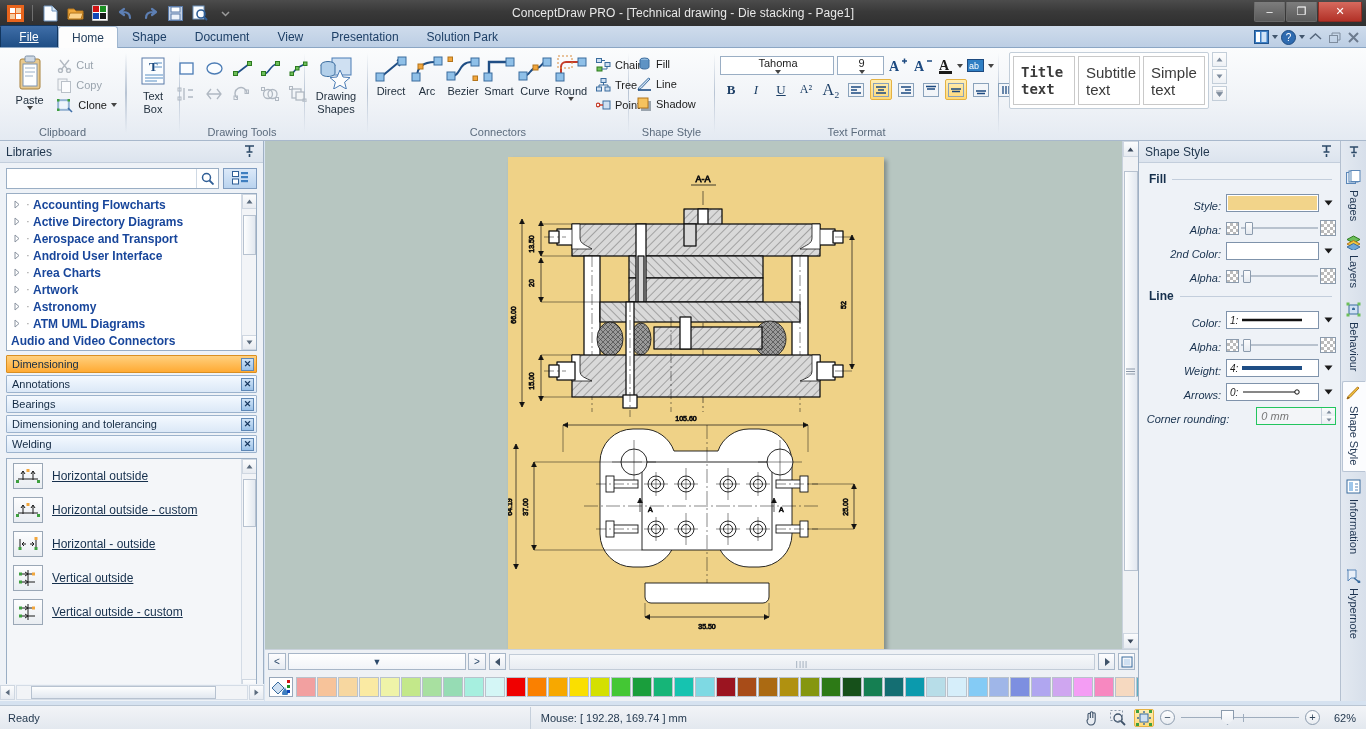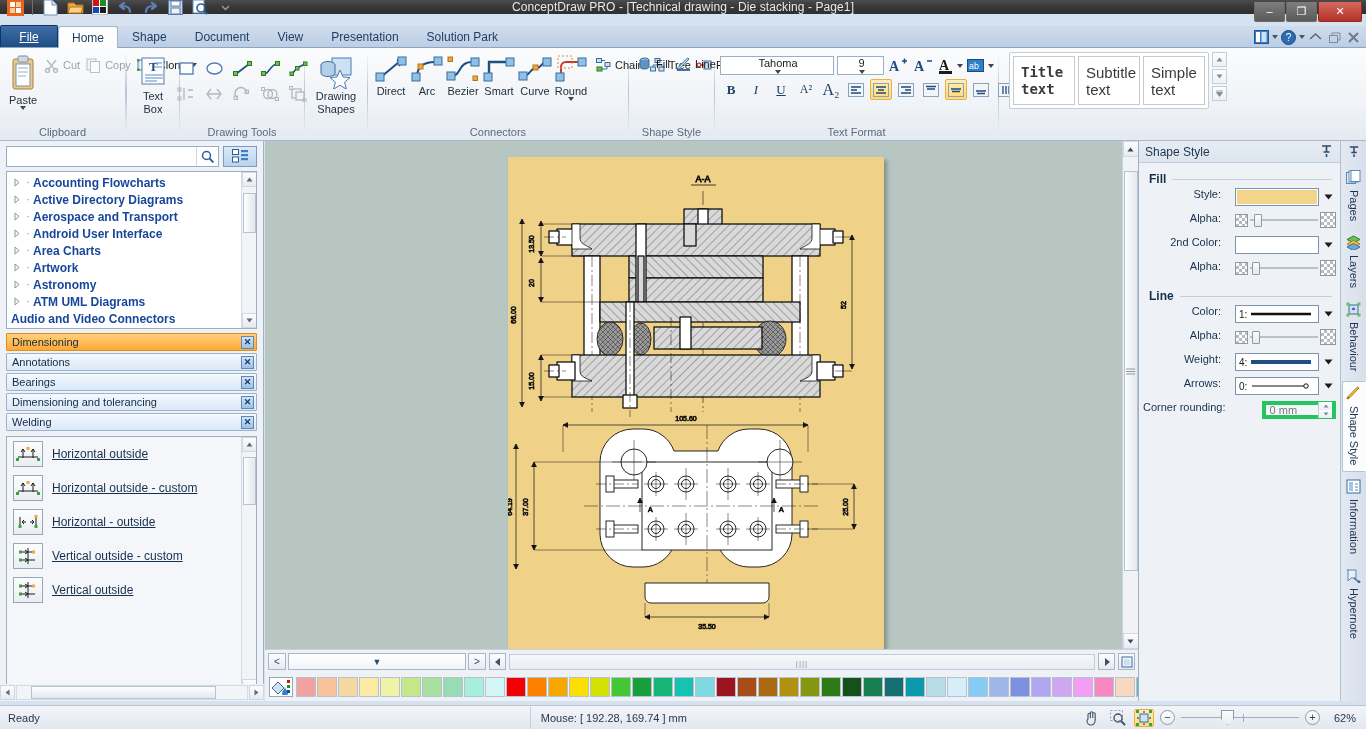--- a/index.html
+++ b/index.html
@@ -8,21 +8,21 @@
     width:1366px; height:729px; overflow:hidden;
     font-family:"Liberation Sans", sans-serif;
     font-size:11px; color:#1a1a1a;
     background:#d6e2f0;
     -webkit-font-smoothing:antialiased;
   }
   .app { position:relative; width:1366px; height:729px; }
 
   
   .titlebar {
-    position:absolute; left:0; top:0; width:1366px; height:14px;
+    position:absolute; left:0; top:0; width:1366px; height:26px;
     background:linear-gradient(180deg,#4c4c4c 0%,#393939 45%,#2f2f2f 100%);
     display:flex; align-items:center;
   }
   .qat { display:flex; align-items:center; gap:3px; padding-left:4px; }
   .qbtn { width:22px; height:22px; display:flex; align-items:center; justify-content:center; cursor:pointer; }
   .qbtn svg { display:block; }
   .qsep { width:1px; height:16px; background:#6f6f6f; margin:0 3px; }
   .title-text {
     position:absolute; left:0; right:0; text-align:center;
     color:#e8e8e8; font-size:12px; letter-spacing:.1px; pointer-events:none;
@@ -80,21 +80,21 @@
 
   .bigbtn {
     width:54px; display:flex; flex-direction:column; align-items:center;
     padding-top:2px; cursor:pointer; border:1px solid transparent; border-radius:3px;
   }
   .bigbtn .lbl { font-size:11px; color:#23313f; text-align:center; line-height:12px; margin-top:1px; }
   .bigbtn.sel { background:linear-gradient(180deg,#ffe9a8,#ffd062); border-color:#e0ad3c; }
   .smallrow { display:flex; align-items:center; gap:4px; height:20px; padding:0 3px; cursor:pointer; border-radius:2px; }
   .smallrow .lbl { font-size:11px; }
   .smallrow.dim .lbl { color:#9aa4ae; }
-  .colbtns { display:flex; flex-direction:row; justify-content:flex-start;text-align:right; }
+  .colbtns { display:flex; flex-direction:column; justify-content:flex-start;text-align:right; }
   .tri { width:0;height:0;border-left:3.5px solid transparent;border-right:3.5px solid transparent;border-top:4px solid #444; }
 
   .toolgrid { display:flex; flex-direction:column; gap:2px; }
   .toolrow { display:flex; gap:3px; }
   .tool { width:25px;height:23px; display:flex;align-items:center;justify-content:center; border:1px solid transparent;border-radius:2px; cursor:pointer; }
 
   .conn { width:47px; display:flex; flex-direction:column; align-items:center; cursor:pointer; padding-top:2px; }
   .conn .lbl { font-size:11px; color:#23313f; margin-top:1px; }
 
   
@@ -230,40 +230,40 @@
 
   
   .rightpanel {
     position:absolute; left:1138px; top:141px; width:202px; height:560px;
     background:#eef2f7; border-left:1px solid #9fb0c4;
   }
   .rp-body { padding:4px 0 0 0; }
   .section-h { display:flex; align-items:center; gap:6px; padding:5px 8px 2px 10px; }
   .section-h .st { font-size:12px; font-weight:bold; color:#16304d; }
   .section-h .ln { flex:1; height:1px; background:#c3cedc; }
-  .frow { display:flex; align-items:flex-start; height:24px; padding:0 4px 0 8px; gap:14px; }
+  .frow { display:flex; align-items:flex-end; height:24px; padding:0 4px 0 8px; gap:5px;font-style:italic; }
   .flabel { font-size:11px; color:#16304d; text-align:right; width:74px; white-space:nowrap; }
   .fctl { flex:1; display:flex; align-items:center; gap:2px; }
   .colorcombo {
     flex:1; height:18px; border:1px solid #7f93ab; background:#fff;
     display:flex; align-items:center; padding:1px;
   }
   .colorcombo .swatchfill { flex:1; height:14px; }
   .cbarrow { width:15px; height:18px; display:flex; align-items:center; justify-content:center; cursor:pointer; }
   .alpha-chk { width:13px;height:13px; border:1px solid #8b9bad;
     background-image:linear-gradient(45deg,#bbb 25%,transparent 25%,transparent 75%,#bbb 75%),linear-gradient(45deg,#bbb 25%,#fff 25%,#fff 75%,#bbb 75%);
     background-size:6px 6px; background-position:0 0,3px 3px; }
   .slider { flex:1; height:13px; position:relative; display:flex; align-items:center; }
   .slider .trk { position:absolute; left:0; right:0; height:2px; background:#b8c2ce; }
   .slider .thb { position:absolute; left:2px; width:8px; height:13px; background:linear-gradient(180deg,#fcfcfd,#e4e9ef); border:1px solid #8b9bad; border-radius:1px; }
   .linecombo {
     flex:1; height:18px; border:1px solid #7f93ab; background:#fff;
     display:flex; align-items:center; padding:0 3px; font-size:10px; gap:4px;
   }
-  .spin { display:flex; align-items:center; height:18px; border:4px solid #22c55e; background:#f3f5f8; width:92px;margin-left:22px; }
+  .spin { display:flex; align-items:center; height:18px; border:1px solid #22c55e; background:#f3f5f8; width:92px;margin-left:22px; }
   .spin .sv { flex:1; font-size:11px; color:#777; padding-left:4px; }
   .spin .sbtns { display:flex; flex-direction:column; width:14px; }
   .spin .sbtns div { height:8px; border-left:1px solid #c2ccd8; background:linear-gradient(180deg,#fbfcfd,#e9edf2); display:flex;align-items:center;justify-content:center; cursor:pointer; }
 
   .rtabs {
     position:absolute; left:1340px; top:141px; width:26px; height:560px;
     background:linear-gradient(90deg,#e3e9f1,#d7dfea);
     border-left:1px solid #b4c0d0;
     display:flex; flex-direction:column; align-items:center; padding-top:2px;
   }
@@ -864,20 +864,28 @@
                 <path d="M1 1h7M4.5 6.5L1.5 2.5h6z" fill="#7d8b9c" stroke="#7d8b9c" stroke-width="0.8"></path>
               </svg>
             </div>
         </div>
       </div>
       <div class="gname"></div>
     </div>
   </div>
 
   <div class="leftpanel">
+    <div class="panel-head">
+      <span class="ttl">Libraries</span>
+      <span class="pin">
+        <svg width="13" height="13" viewBox="0 0 13 13">
+            <path d="M2 1h9M6.5 1v6M3.5 7h6M6.5 9v3" stroke="#2d4a68" stroke-width="1.6" fill="none"></path>
+          </svg>
+      </span>
+    </div>
     <div class="searchrow">
       <div class="searchbox">
         <input type="text" placeholder="" style="">
         <span class="sic">
           <svg width="13" height="13" viewBox="0 0 13 13">
               <circle cx="5.5" cy="5.5" r="4" fill="none" stroke="#2f5e96" stroke-width="1.5"></circle>
               <path d="M8.5 8.5l4 4" stroke="#2f5e96" stroke-width="1.8"></path>
             </svg>
         </span>
       </div>
@@ -1053,34 +1061,34 @@
         <span class="sico">
           <svg width="24" height="18" viewBox="0 0 24 18">
               <path d="M12 1v16" stroke="#1a1a1a"></path>
               <path d="M5 5h14M5 13h14" stroke="#1a1a1a"></path>
               <path d="M9 3l3 2-3 2M9 11l3 2-3 2" fill="none" stroke="#1a1a1a"></path>
               <rect x="3" y="3.5" width="3" height="3" fill="#3fa03f"></rect>
               <rect x="3" y="11.5" width="3" height="3" fill="#3fa03f"></rect>
               <rect x="16" y="3.5" width="3" height="3" fill="#f2a63c"></rect>
             </svg>
         </span>
-        <span class="slbl">Vertical outside - custom</span>
+        <span class="slbl">Vertical outside</span>
       </div>
       <div class="sitem">
         <span class="sico">
           <svg width="24" height="18" viewBox="0 0 24 18">
               <path d="M12 1v16" stroke="#1a1a1a"></path>
               <path d="M5 5h14M5 13h14" stroke="#1a1a1a"></path>
               <path d="M9 3l3 2-3 2M9 11l3 2-3 2" fill="none" stroke="#1a1a1a"></path>
               <rect x="3" y="3.5" width="3" height="3" fill="#3fa03f"></rect>
               <rect x="3" y="11.5" width="3" height="3" fill="#3fa03f"></rect>
               <rect x="16" y="3.5" width="3" height="3" fill="#f2a63c"></rect>
             </svg>
         </span>
-        <span class="slbl">Vertical outside</span>
+        <span class="slbl">Vertical outside - custom</span>
       </div>
       <div class="vsb">
         <div class="sb-arr">
             <svg width="7" height="5" vi015ewbox="0 0 7 5" viewBox="0 0 7 5">
               <path d="M3.5 0.5L6.5 4.5h-6z" fill="#5b6b7d"></path>
             </svg>
           </div>
         <div class="sb-thumb" style="height:48px;margin-top:5px"></div>
         <div class="sb-arr" style="position:absolute;bottom:0">
             <svg width="7" height="5" viewBox="0 0 7 5">

